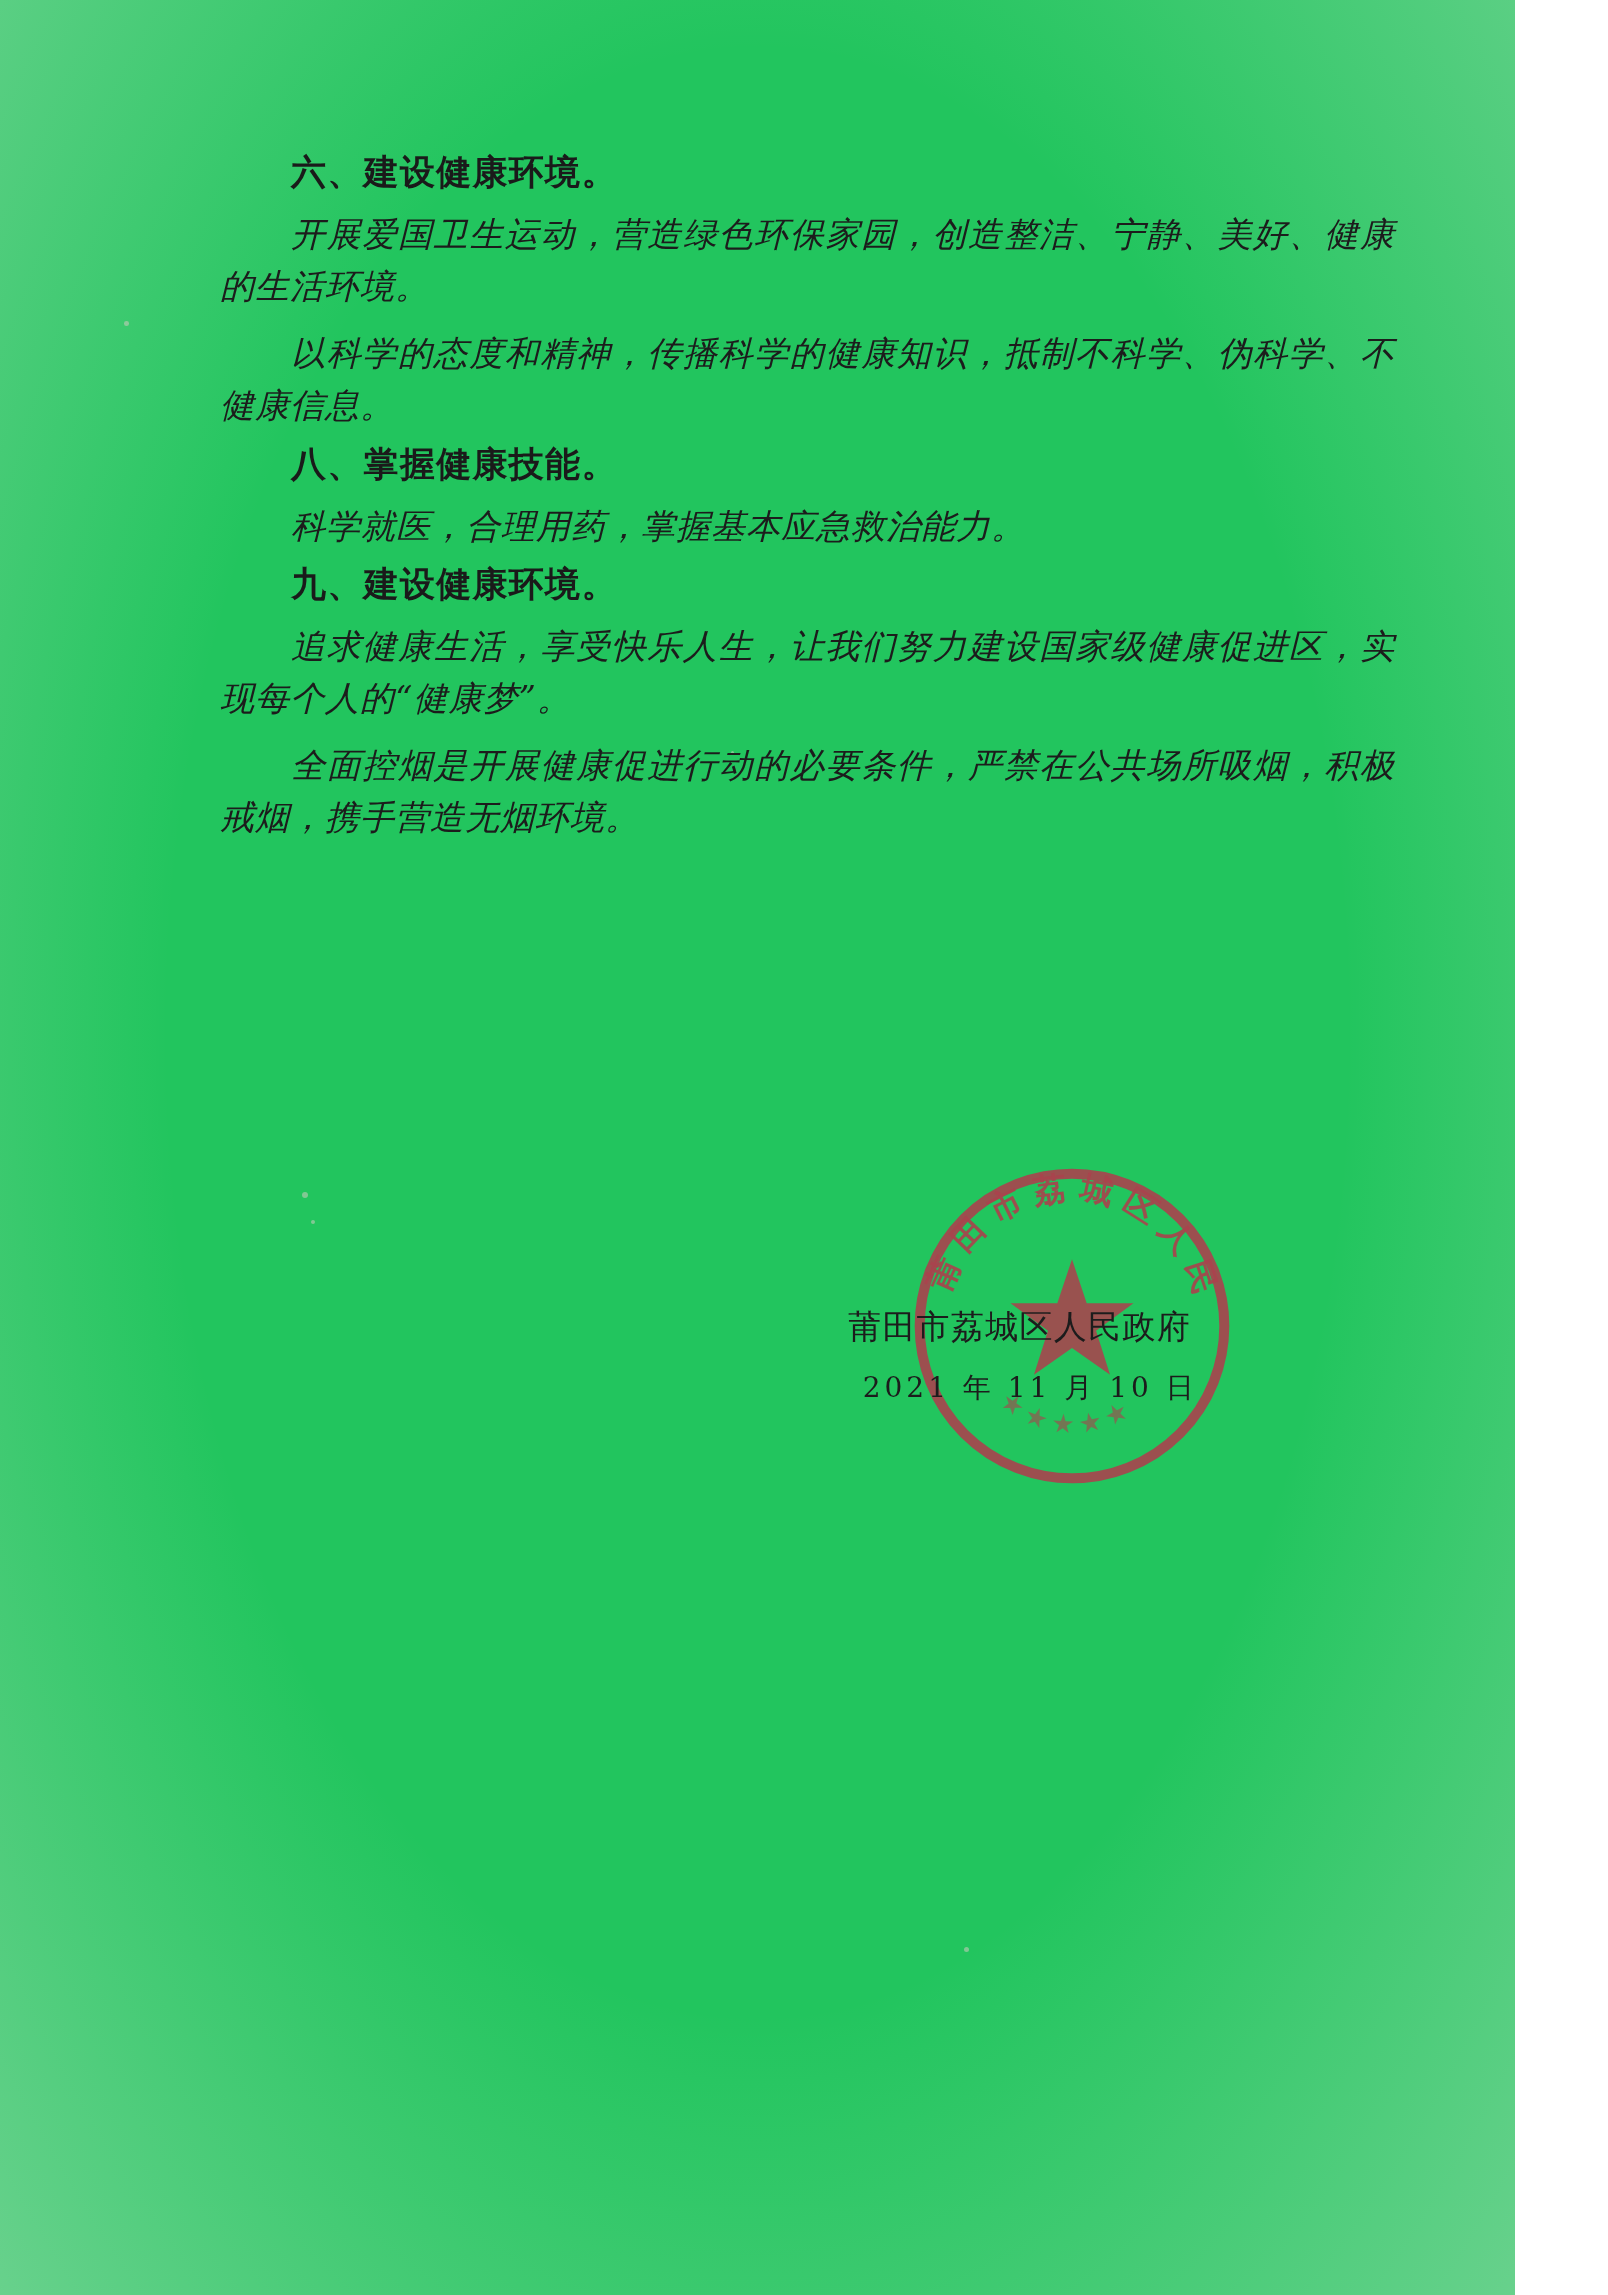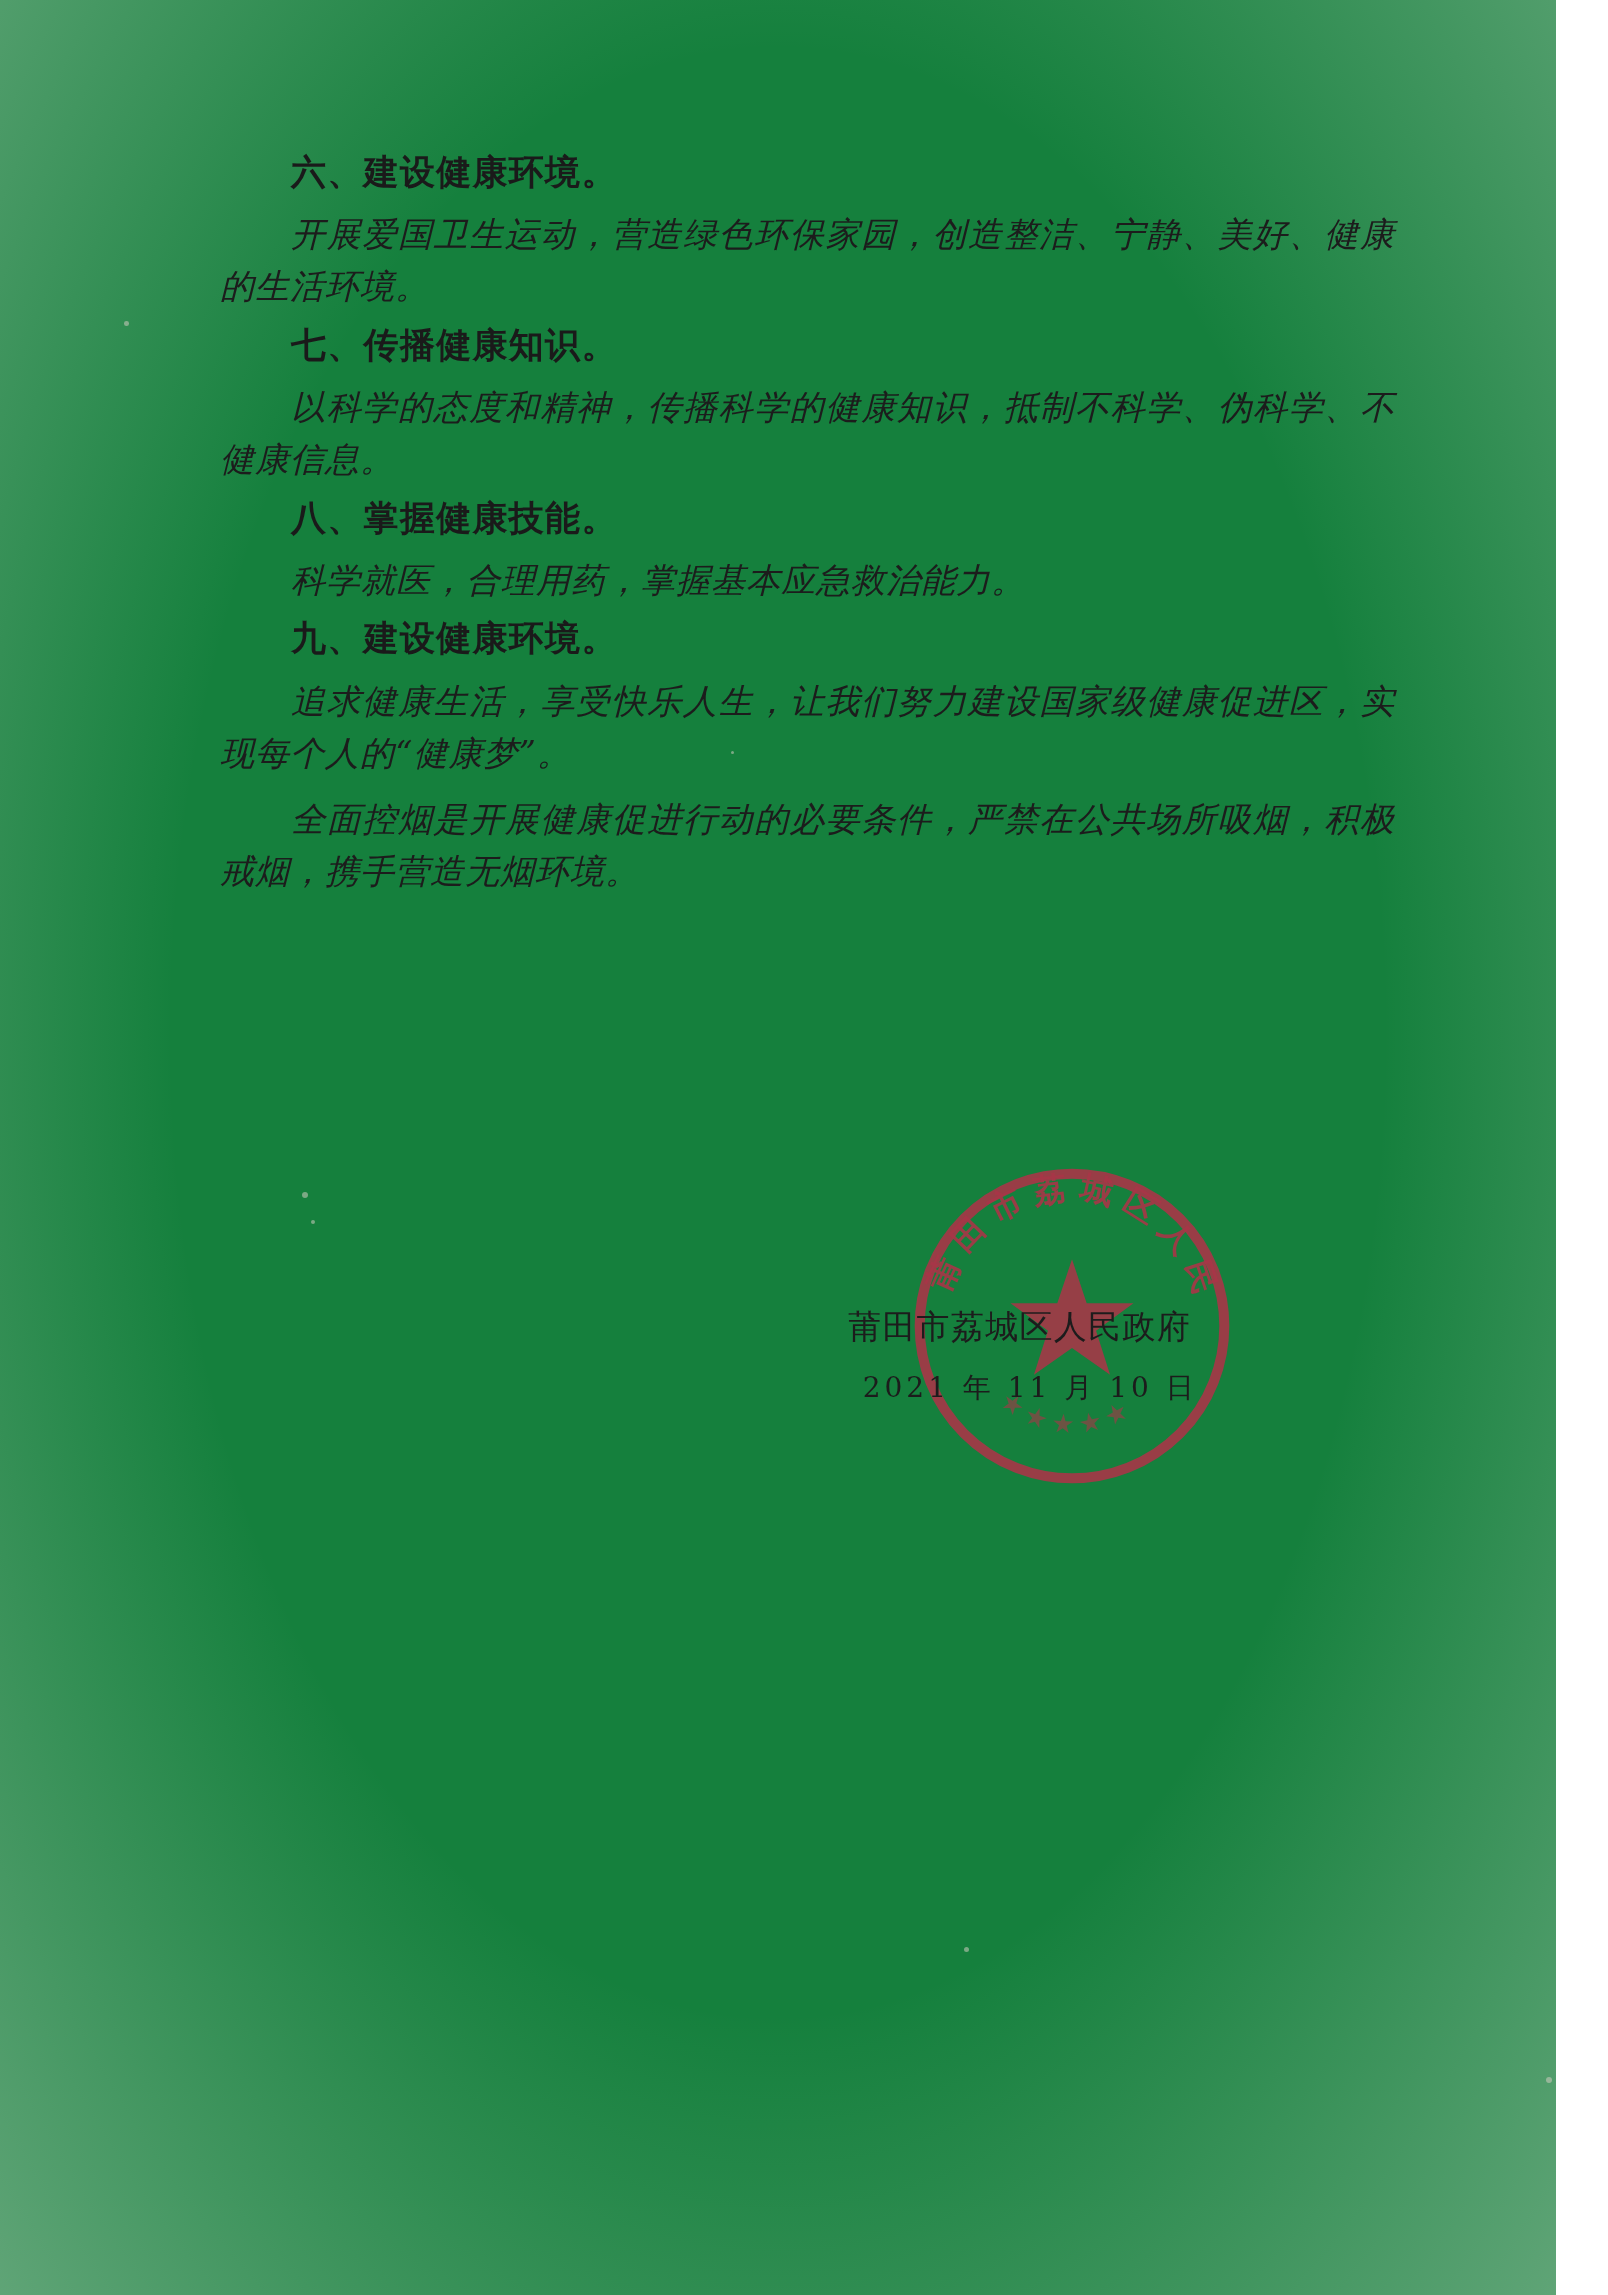--- a/index.html
+++ b/index.html
@@ -7,23 +7,22 @@
     padding: 0;
     background: #ffffff;
   }
   body {
     font-family: "DejaVu Sans", sans-serif;
   }
   .page {
     position: relative;
     width: 1515px;
     height: 2295px;
-    background: #15803d;
+    background: #22c55e;
     overflow: hidden;
-    padding-left: 41px;
   }
   
   .paper-texture {
     position: absolute;
     inset: 0;
     background:
       radial-gradient(ellipse at 50% 45%, rgba(255,255,255,0) 55%, rgba(234,232,226,0.35) 100%);
     pointer-events: none;
   }
   .doc-body {
@@ -112,21 +111,20 @@
   <div class="speck" style="left:311px; top:1220px; width:4px; height:4px;"></div>
   <div class="speck" style="left:964px; top:1947px; width:5.3px; height:5.3px;"></div>
   <div class="speck" style="left:1546px; top:2077px; width:6px; height:6px;"></div>
   <div class="speck" style="left:731px; top:751px; width:3.3px; height:3.3px;"></div>
 
   <div class="doc-body">
 
     <h2 class="heading">六、建设健康环境。</h2>
     <p class="para">开展爱国卫生运动，营造绿色环保家园，创造整洁、宁静、美好、健康的生活环境。</p>
 
-    <h2 class="heading">七、传播健康知识。</h2>
     <p class="para">以科学的态度和精神，传播科学的健康知识，抵制不科学、伪科学、不健康信息。</p>
 
     <h2 class="heading">八、掌握健康技能。</h2>
     <p class="para">科学就医，合理用药，掌握基本应急救治能力。</p>
 
     <h2 class="heading">九、建设健康环境。</h2>
     <p class="para">追求健康生活，享受快乐人生，让我们努力建设国家级健康促进区，实现每个人的“健康梦”。</p>
 
     <p class="para">全面控烟是开展健康促进行动的必要条件，严禁在公共场所吸烟，积极戒烟，携手营造无烟环境。</p>
   </div>

